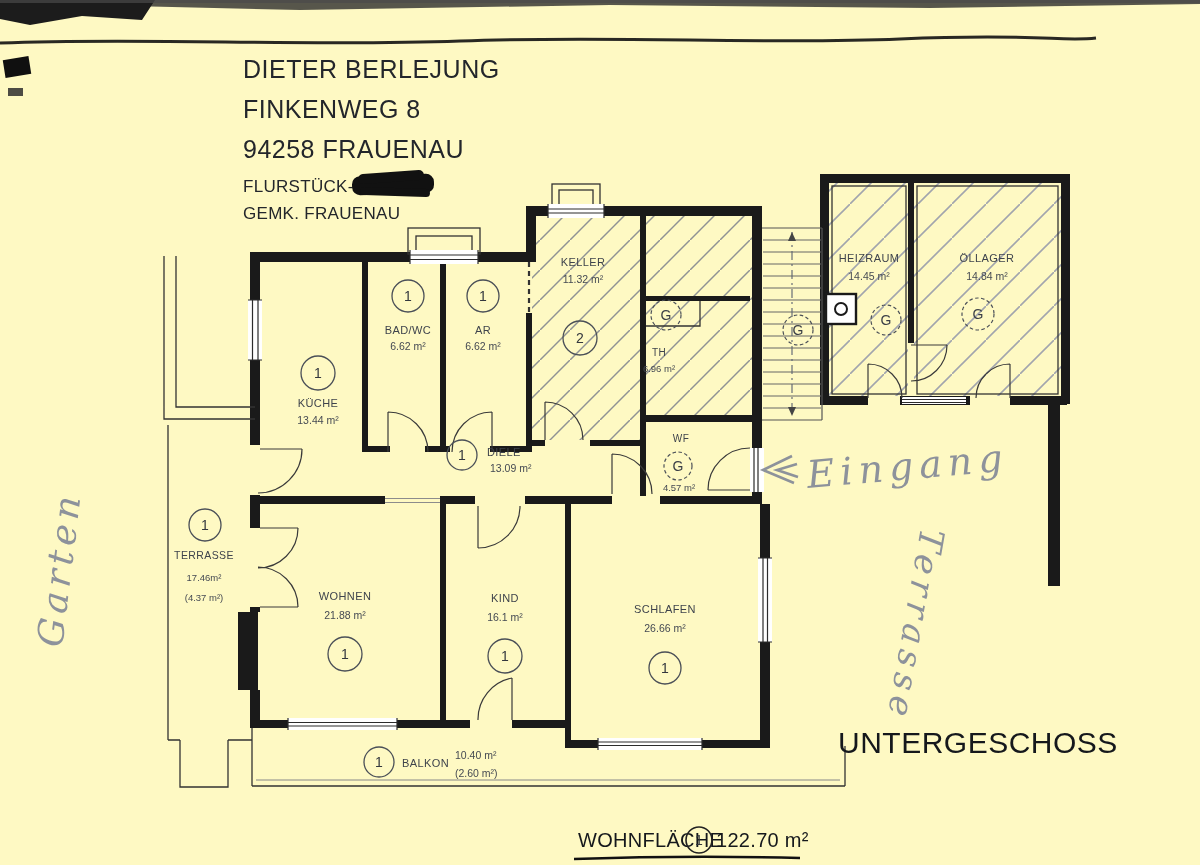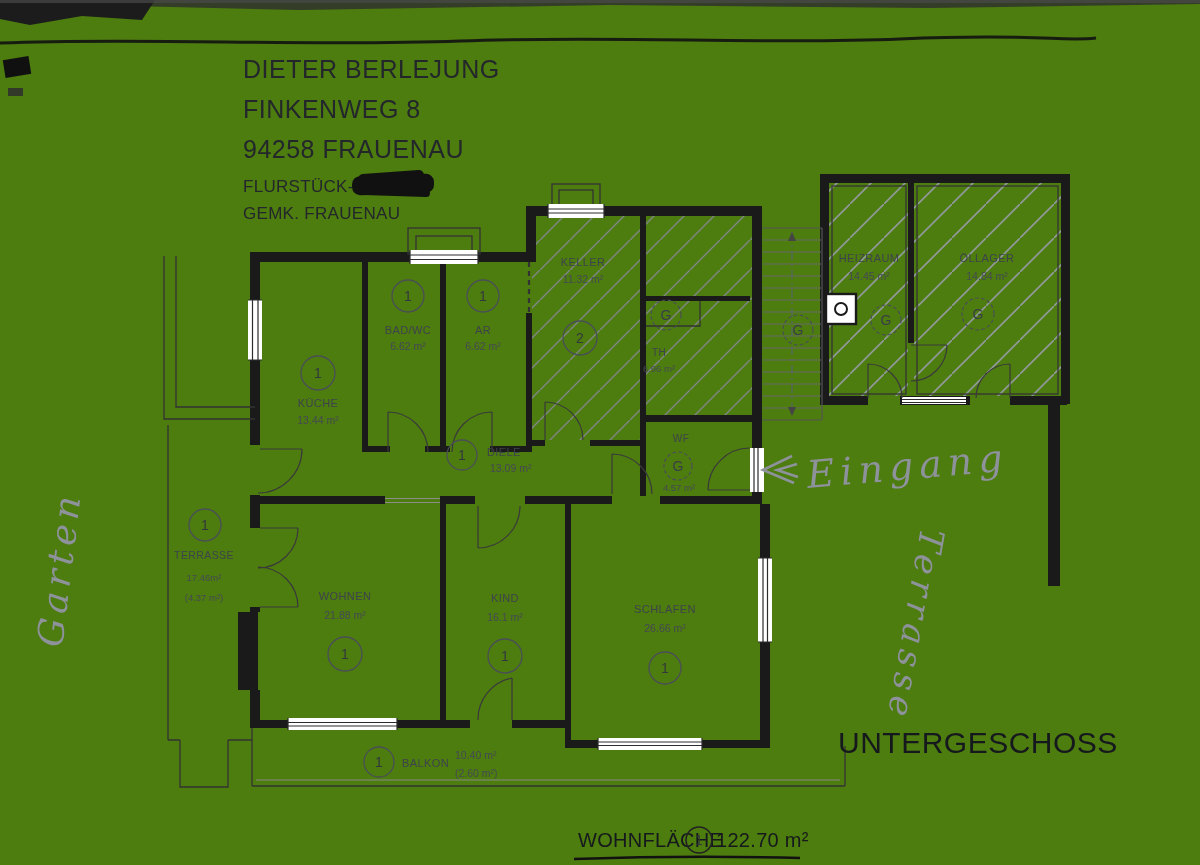--- a/index.html
+++ b/index.html
@@ -1,16 +1,16 @@
 <!DOCTYPE html>
 <html><head>
 <meta charset="utf-8">
 <style>
   html,body{margin:0;padding:0;background:#e8e8e6;}
-  #page{position:relative;width:1200px;height:865px;background:#4d7c0f;overflow:hidden;
+  #page{position:relative;width:1200px;height:865px;background:#fef9c3;overflow:hidden;
         font-family:"Liberation Sans",sans-serif;}
   svg text{font-family:"Liberation Sans",sans-serif;}
   .t-stamp-lg{font-size:25px;fill:#23262b;letter-spacing:.5px;}
   .t-stamp-sm{font-size:17px;fill:#23262b;letter-spacing:.3px;}
   .t-room{font-size:11px;fill:#3e434c;letter-spacing:.4px;text-anchor:middle;}
   .t-area{font-size:10.5px;fill:#454a53;text-anchor:middle;}
   .t-area-sm{font-size:9.5px;fill:#454a53;text-anchor:middle;}
   .t-left{text-anchor:start;}
   .t-marker{font-size:14px;fill:#33373e;text-anchor:middle;}
   .t-marker-g{font-size:14px;fill:#3a3e46;text-anchor:middle;}

